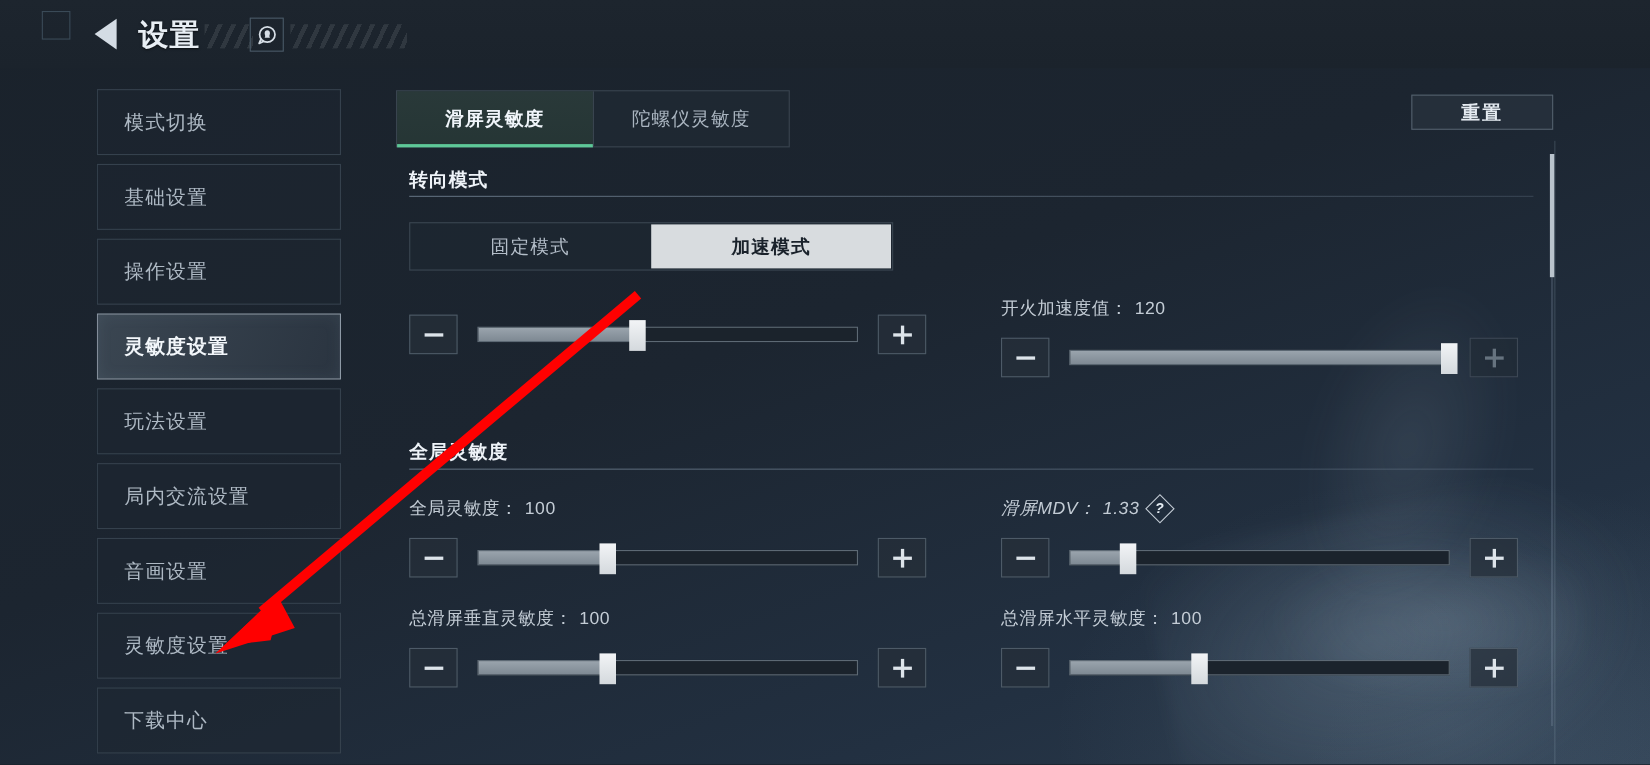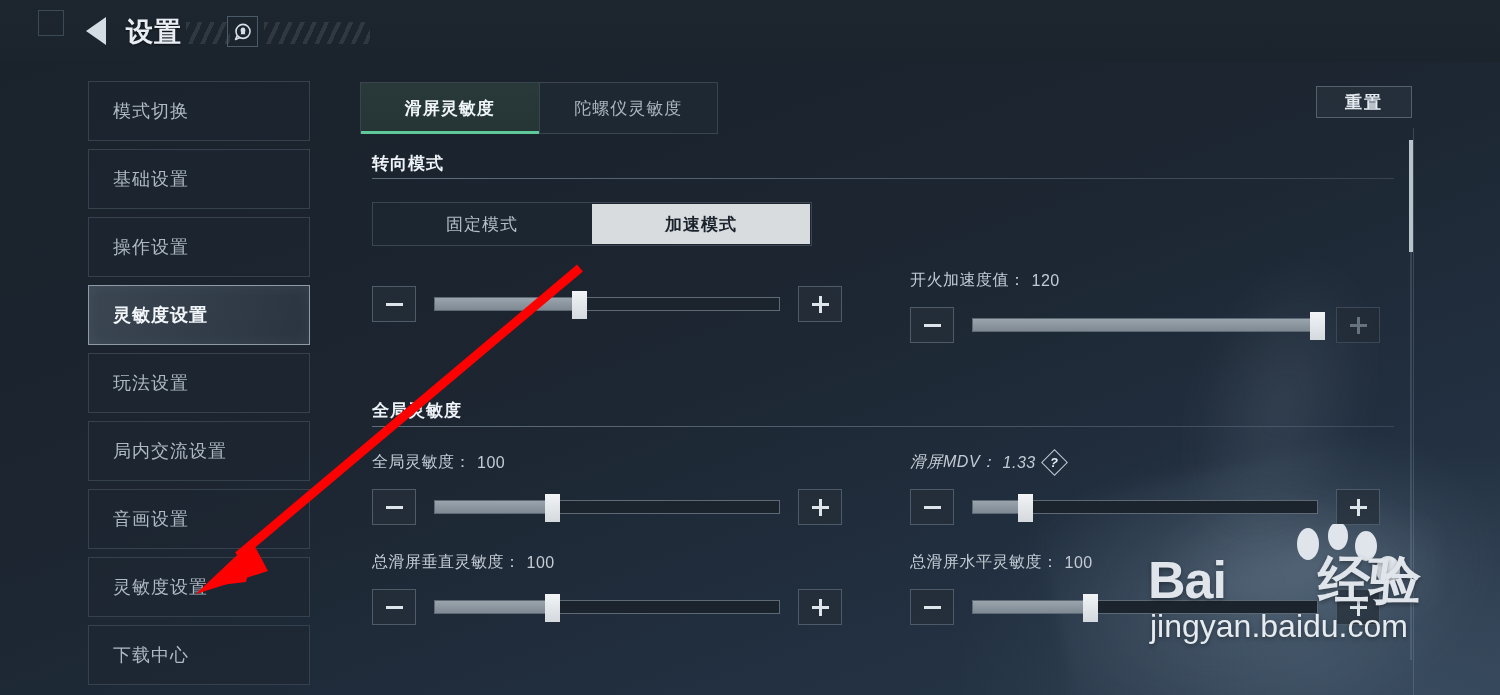--- a/index.html
+++ b/index.html
@@ -127,21 +127,21 @@
   .tab.active {
     color: #f0f5fa; font-weight: bold;
     background: linear-gradient(180deg, rgba(46,64,60,0.7) 0%, rgba(40,58,54,0.75) 100%);
   }
   .tab.active::after {
     content: ""; position: absolute; left: 0; right: 0; bottom: -1px;
     height: 3px; background: #5ec898;
   }
   .reset-btn {
     position: absolute; right: 1px; top: 4px;
-    width: 96px; height: 32px;
+    width: 129px; height: 32px;
     border: 1px solid #53606d;
     background: rgba(40,50,61,0.8);
     display: flex; align-items: center; justify-content: center;
     font-size: 17px; font-weight: bold; color: #e4eaf0;
     letter-spacing: 2px;
   }
 
   .section-title {
     position: absolute;
     font-size: 17px; font-weight: bold; color: #eef3f8;
@@ -469,32 +469,20 @@
       </div>
     </div>
 
   </div>
 
   <div class="panel-edge"></div>
   <div class="scrollbar">
     <div class="thumbv"></div>
   </div>
 
-  <div class="watermark">
-    <svg class="wm-paw" width="120" height="68" viewBox="0 0 120 68" aria-hidden="true">
-      <ellipse cx="24" cy="20" rx="11" ry="16" fill="#dfe5ea"></ellipse>
-      <ellipse cx="54" cy="12" rx="10" ry="14" fill="#dfe5ea"></ellipse>
-      <ellipse cx="82" cy="22" rx="11" ry="15" fill="#dfe5ea"></ellipse>
-      <ellipse cx="104" cy="46" rx="12" ry="14" fill="#dfe5ea"></ellipse>
-    </svg>
-    <div class="wm-text">
-      <span>Bai</span><span style="display:inline-block;width:92px"></span><span>经验</span>
-    </div>
-    <div class="wm-url">jingyan.baidu.com</div>
-  </div>
 
   <svg class="annotation" viewBox="0 0 1500 695">
     <line x1="580" y1="268" x2="238" y2="556" stroke="#FF0000" stroke-width="9"></line>
     <polygon points="196,594 258,536 246,582 212,586" fill="#FF0000"></polygon>
     <polygon points="196,594 252,541 268,571" fill="#FF0000"></polygon>
   </svg>
 
 </div>
 
 </body></html>

